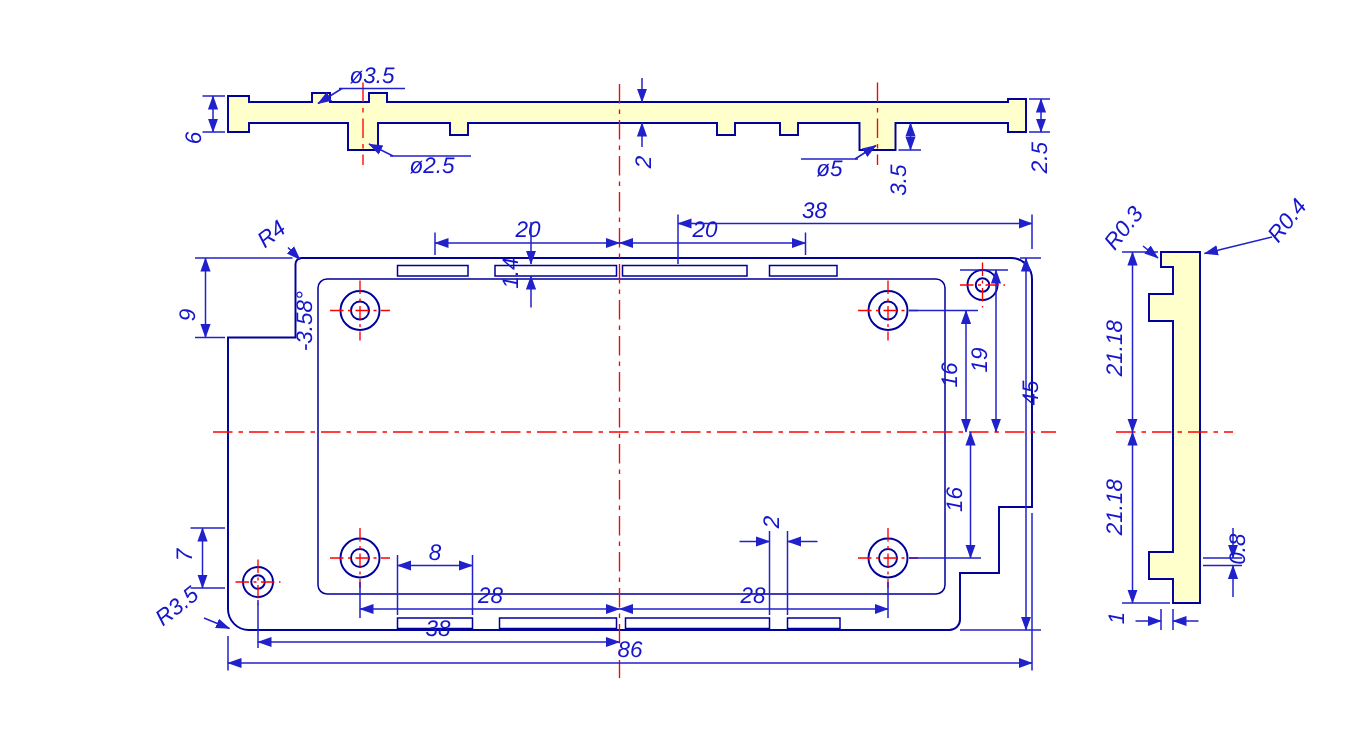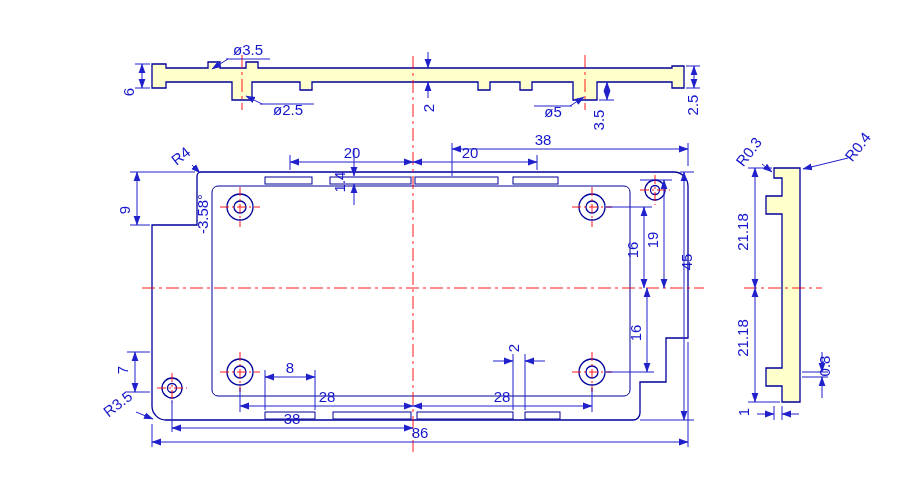--- a/index.html
+++ b/index.html
@@ -1,16 +1,16 @@
 <!DOCTYPE html>
 <html><head>
 <meta charset="utf-8">
 <style>
   html,body{margin:0;padding:0;background:#ffffff;}
-  .stage{position:relative;width:900px;height:500px;background:#ffffff;overflow:hidden;}
+  .stage{position:relative;width:900px;height:500px;background:#ffffff;overflow:hidden;font-style:italic;}
   svg{display:block;}
   .o  {stroke:#00009a;stroke-width:1.3;fill:none;stroke-linejoin:miter;}
   .oy {stroke:#00009a;stroke-width:1.3;fill:#ffffcc;stroke-linejoin:miter;}
   .i  {stroke:#00009a;stroke-width:1;fill:none;}
   .d  {stroke:#2121cc;stroke-width:1;fill:none;}
   .cl {stroke:#ff0000;stroke-width:0.9;fill:none;stroke-dasharray:13 4 3 4;}
   .cm {stroke:#ff0000;stroke-width:0.9;fill:none;stroke-dasharray:9 3 2 3;}
   .dt {fill:#1515cc;font-family:"Liberation Sans",sans-serif;font-size:15px;text-anchor:middle;}
 </style>
 </head>

